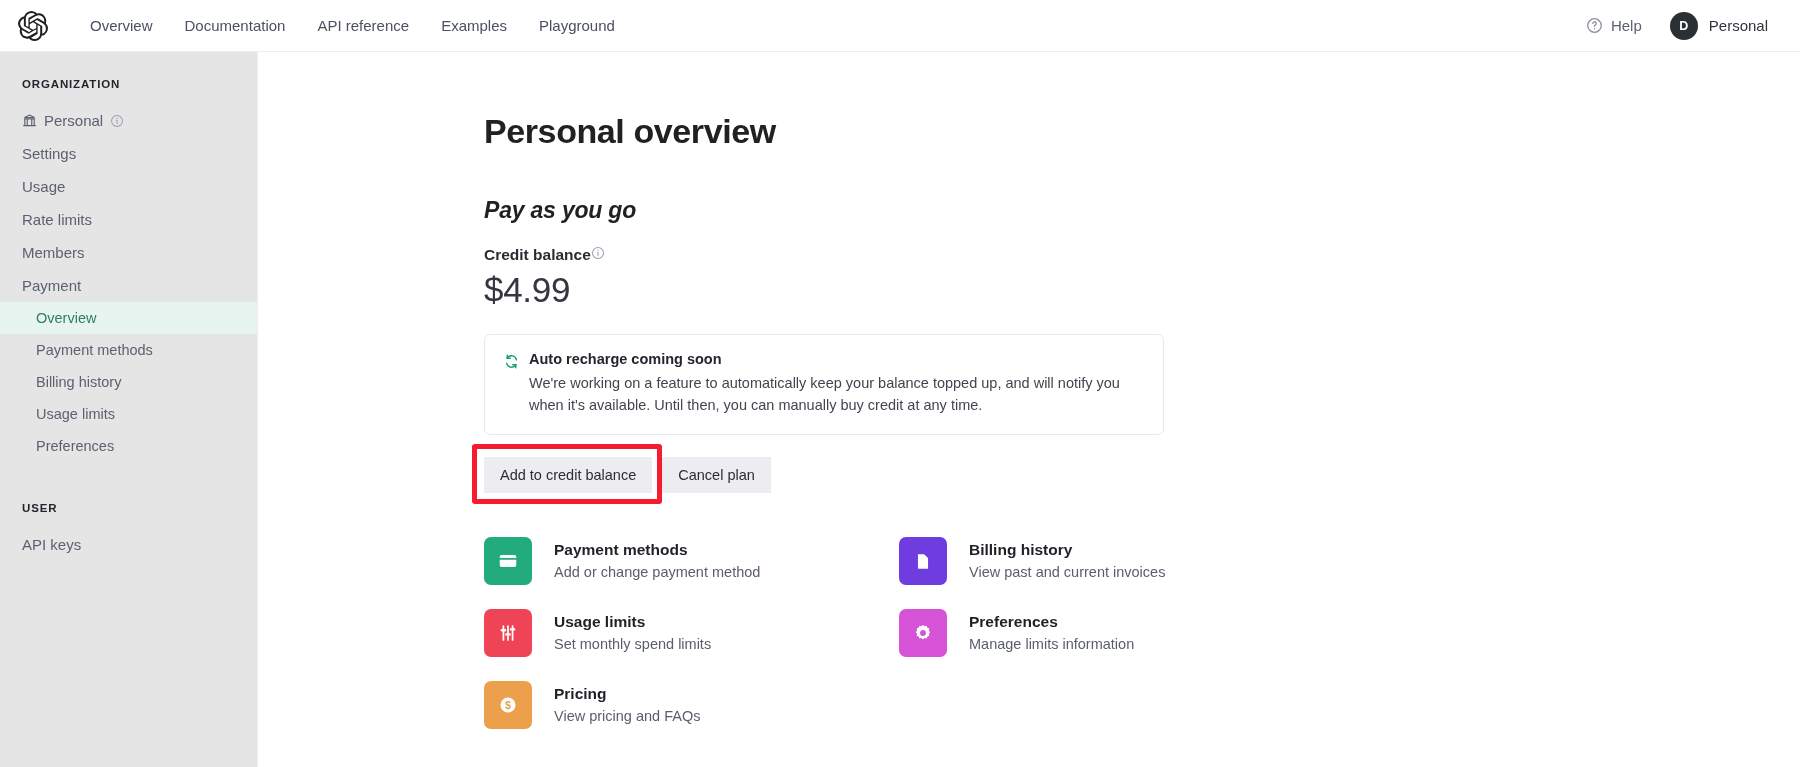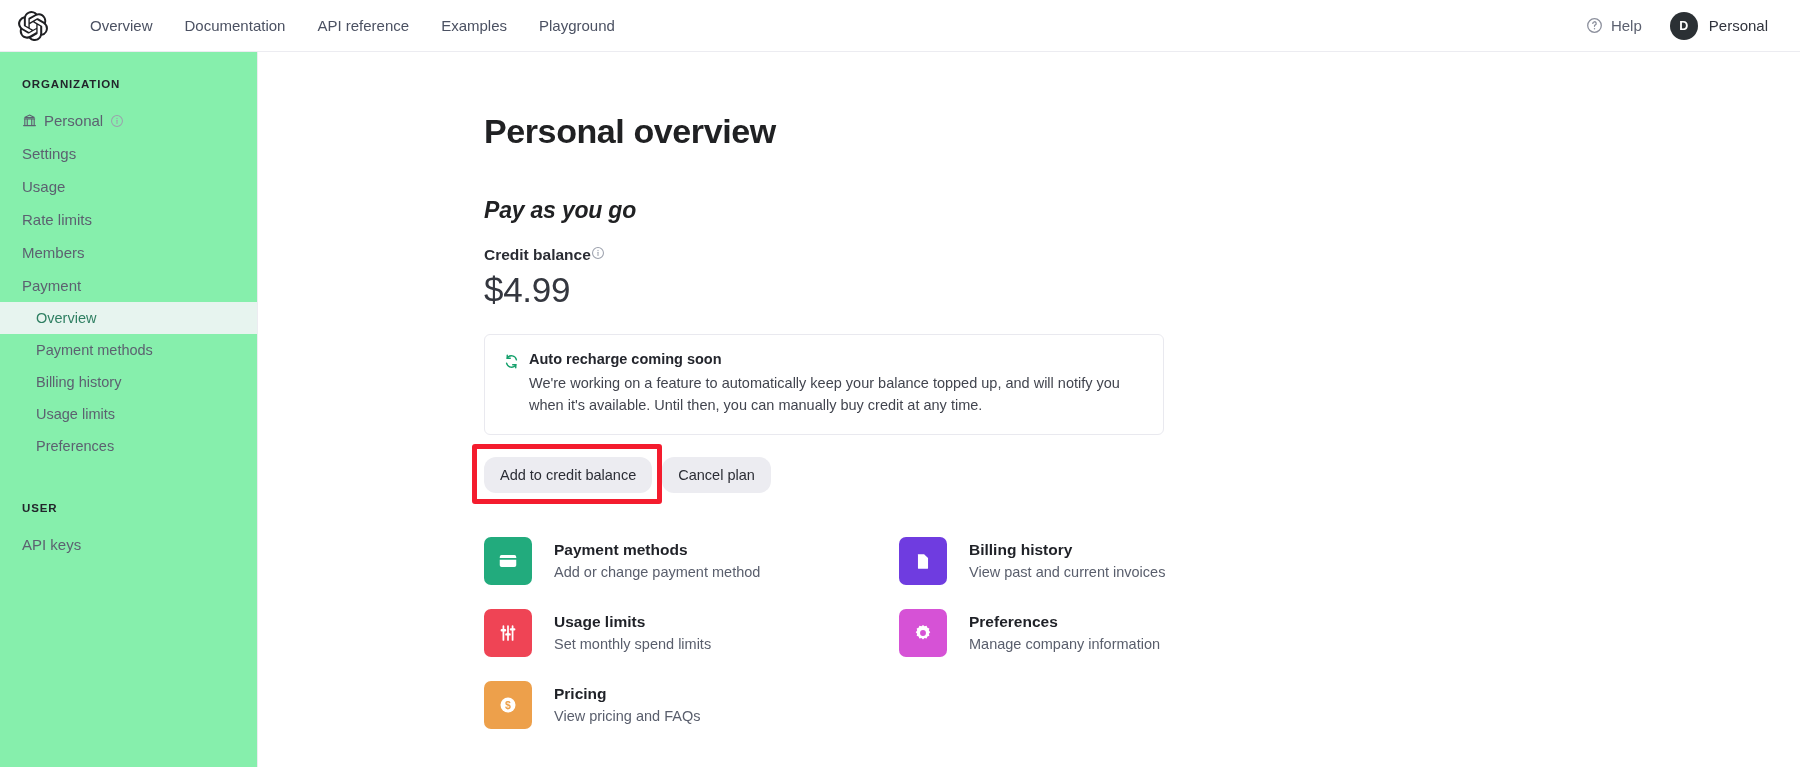--- a/index.html
+++ b/index.html
@@ -51,21 +51,21 @@
   #account-name { font-size: 15px; color: #31343d; white-space: nowrap; }
 
   
   #shell { display: flex; height: 715px; }
 
   
   #sidebar {
     width: 258px; flex: none;
     border-right: 1px solid #ececf1;
     padding-top: 26px;
-    background: #86efac;
+    background: #e5e5e5;
   }
   .side-group-label {
     font-size: 11.5px; font-weight: 700; letter-spacing: .85px;
     color: #22252b; padding: 0 0 14px 22px;
   }
   .side-group-label.user { padding-top: 40px; }
   .side-item {
     font-size: 15px; color: #5c6170;
     padding: 7px 0 7px 22px;
     display: flex; align-items: center; gap: 7px;
@@ -116,21 +116,21 @@
     margin-bottom: 5px;
   }
   #notice-body {
     font-size: 14.5px; color: #42454f; line-height: 22px;
     max-width: 600px;
   }
 
   
   #btn-row { display: flex; align-items: center; gap: 10px; position: relative; }
   .btn {
-    background: #ececf1; border: none; border-radius: 12px;
+    background: #ececf1; border: none; border-radius: 0;
     font-family: "Liberation Sans", sans-serif;
     font-size: 14.5px; color: #2b2d35;
     padding: 9px 16px; cursor: pointer; line-height: 18px;
   }
   #annotation {
     position: absolute;
     left: -12px; top: -13px;
     width: 190px; height: 60px;
     border: 5px solid #f41c2e;
     border-radius: 3px;
@@ -312,21 +312,21 @@
         </div>
 
         <div class="card">
           <div class="card-ico" style="background:#d652d6">
             <svg width="22" height="22" viewBox="0 0 24 24" fill="#fff">
               <path d="M12 3.2l1.7 1.5 2.2-.5.9 2.1 2.1.9-.5 2.2 1.5 1.7-1.5 1.7.5 2.2-2.1.9-.9 2.1-2.2-.5-1.7 1.5-1.7-1.5-2.2.5-.9-2.1-2.1-.9.5-2.2-1.5-1.7 1.5-1.7-.5-2.2 2.1-.9.9-2.1 2.2.5L12 3.2zm0 5.6a3.2 3.2 0 1 0 0 6.4 3.2 3.2 0 0 0 0-6.4z"></path>
             </svg>
           </div>
           <div>
             <div class="card-title">Preferences</div>
-            <div class="card-sub">Manage company information</div>
+            <div class="card-sub">Manage limits information</div>
           </div>
         </div>
 
         <div class="card">
           <div class="card-ico" style="background:#eda04b">
             <svg width="22" height="22" viewBox="0 0 24 24" fill="none">
               <circle cx="12" cy="12" r="8.2" fill="#fff"></circle>
               <text x="12" y="16.4" text-anchor="middle" font-family="Liberation Sans, sans-serif" font-size="11.5" font-weight="700" fill="#eda04b">$</text>
             </svg>
           </div>

